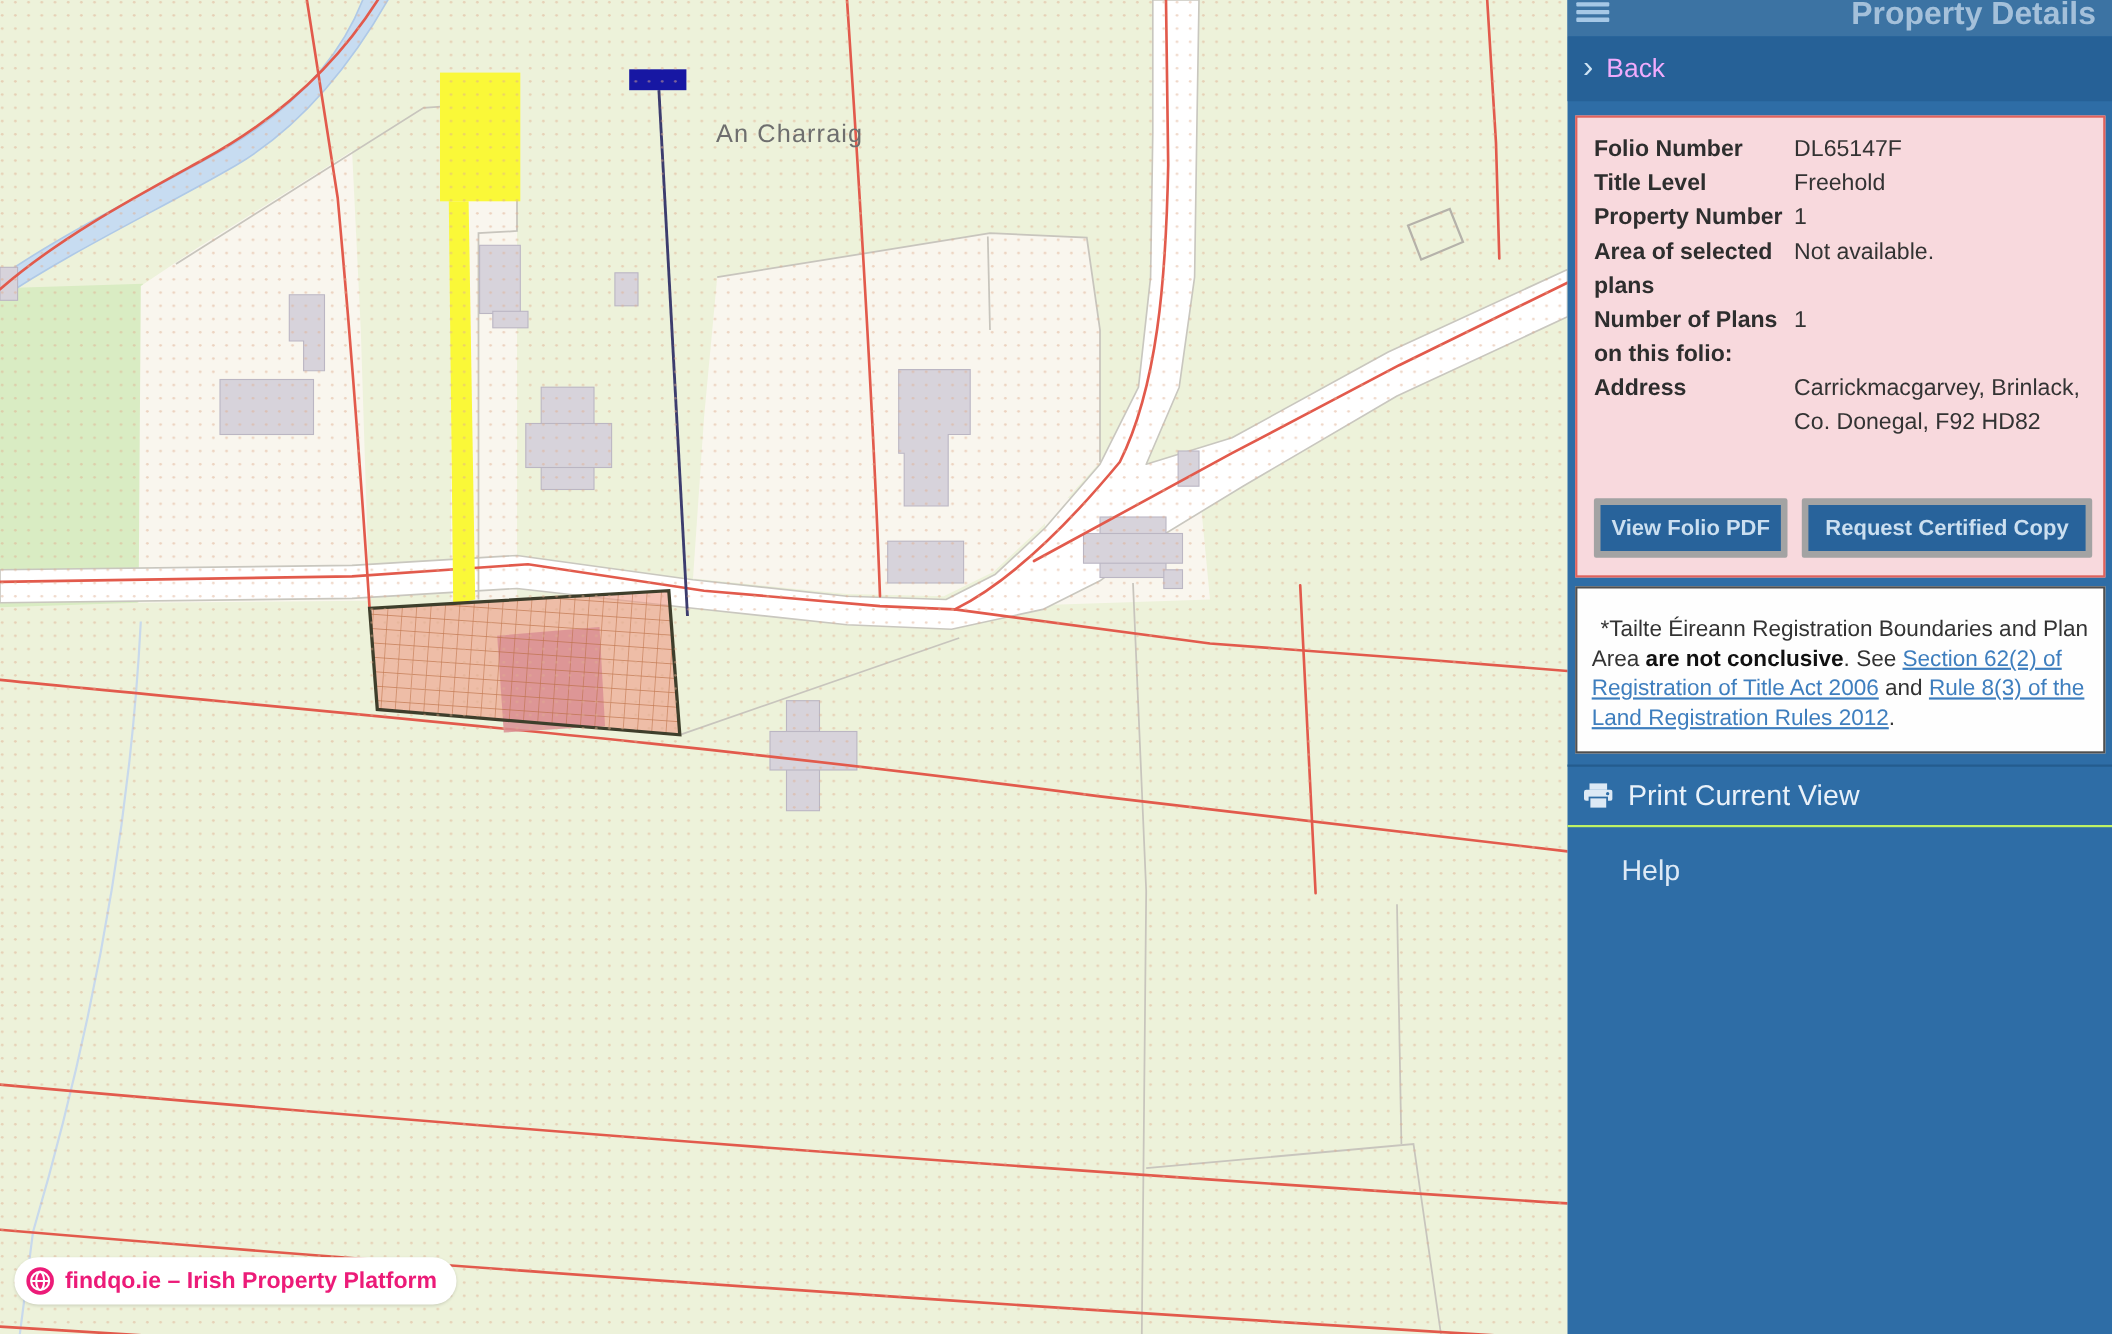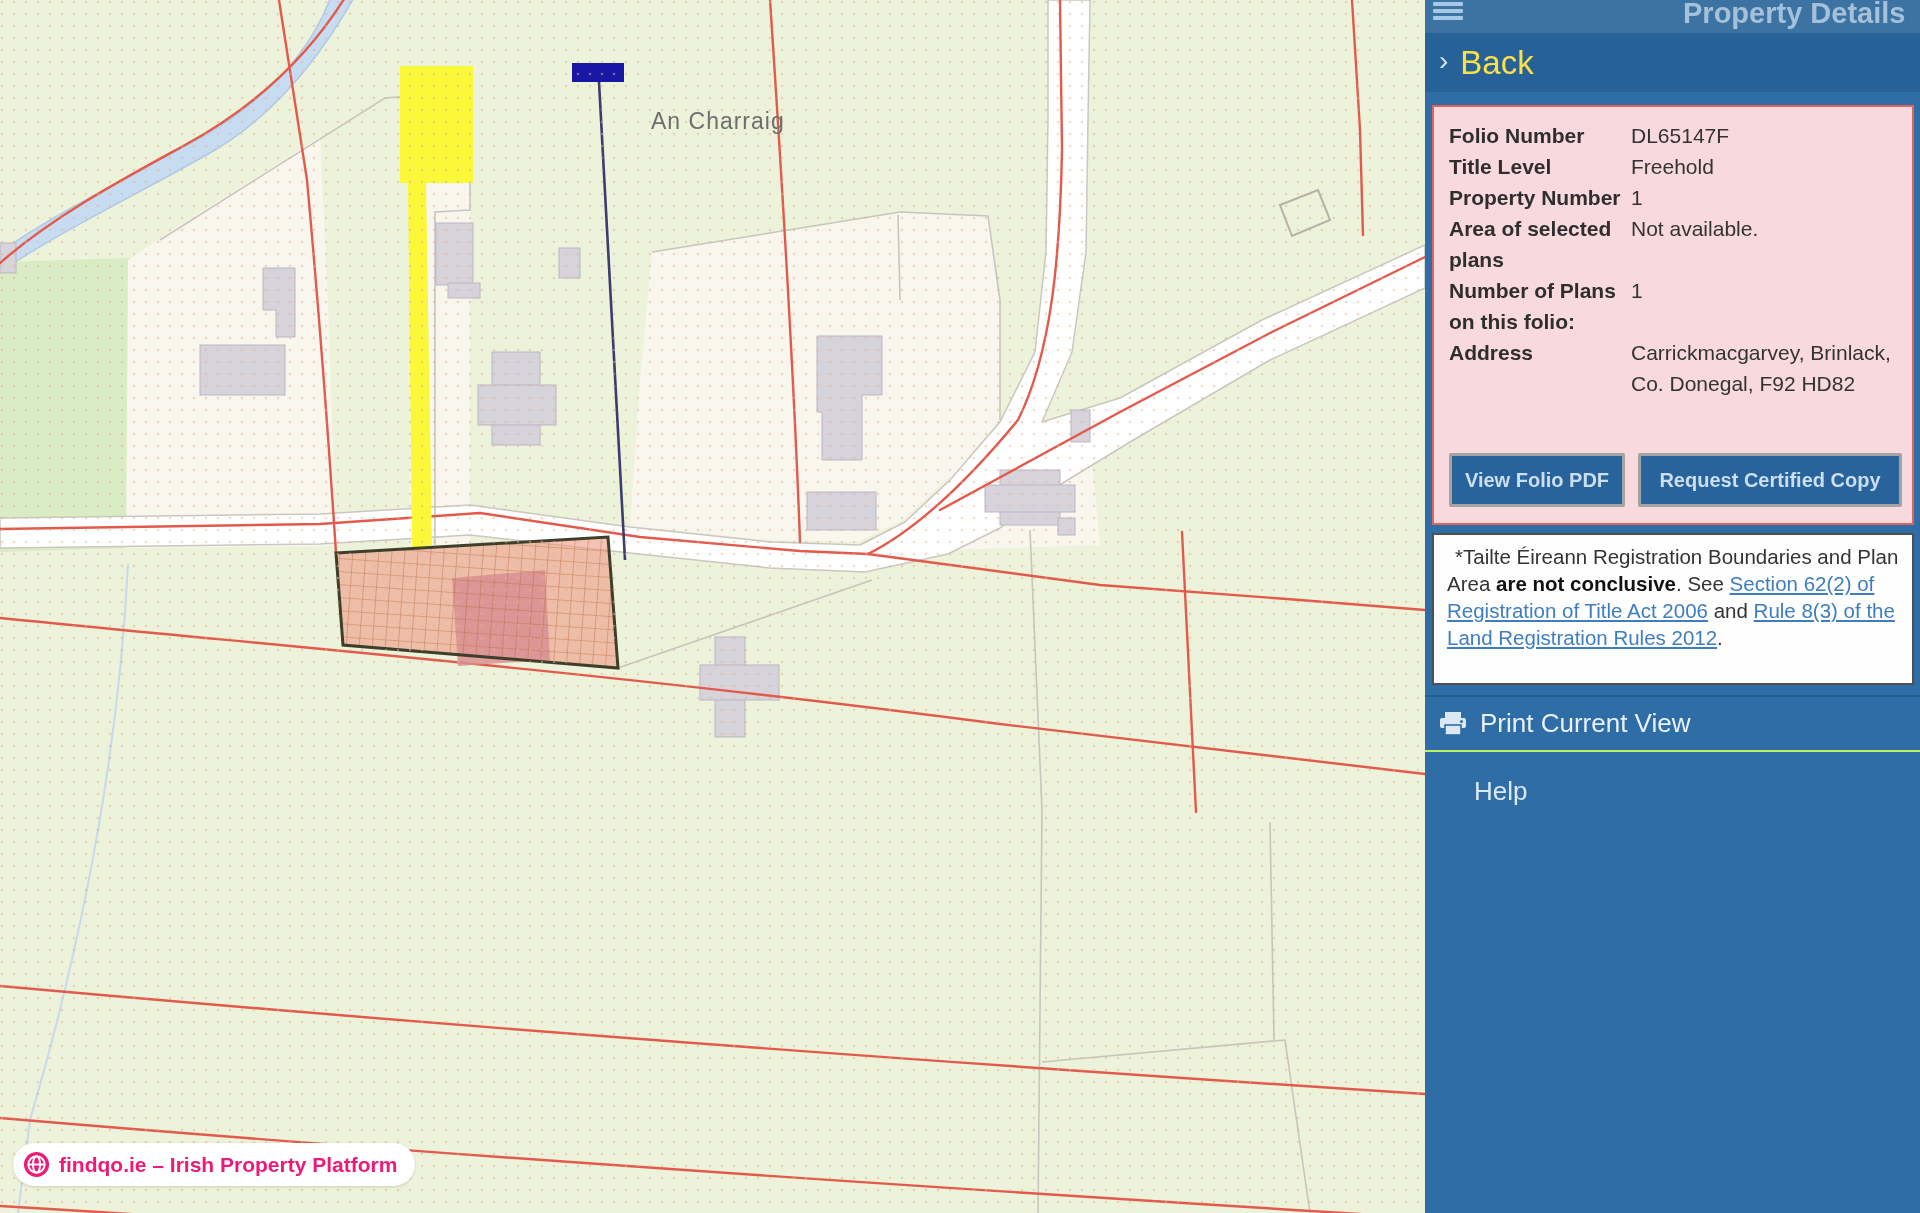--- a/index.html
+++ b/index.html
@@ -21,36 +21,36 @@
   
   #sidebar { position:absolute; left:1425px; top:0; width:495px; height:1213px; background:#2E6DA6; }
   .sb-header { position:absolute; left:0; top:0; width:534px; height:33px; background:#3C73A3; }
   .burger { position:absolute; left:8px; top:2px; width:30px; height:20px; cursor:pointer; }
   .burger div { height:4px; background:#A6C8E6; margin-bottom:3px; border-radius:1px; }
   .sb-title { position:absolute; left:258px; top:-3px; font-size:29px; font-weight:600;
     color:#A4C0DA; white-space:nowrap; }
   .back-row { position:absolute; left:0; top:33px; width:495px; height:59px; background:#266197;
     display:flex; align-items:center; cursor:pointer; }
   .back-chev { color:#CFE4F4; font-size:28px; margin:0 12px 4px 14px; }
-  .back-label { color:#fde047; font-size:33px; }
+  .back-label { color:#f0abfc; font-size:24px; }
 
   .details-panel { position:absolute; left:7px; top:105px; width:482px; height:420px;
     background:#F8D9DD; border:2px solid #DF625C; padding:13px 16px 0 15px; }
   .d-row { display:flex; }
   .d-label { width:182px; font-size:21px; font-weight:700; color:#2E2E2E; line-height:31px; flex:0 0 auto; }
   .d-value { font-size:21px; color:#333333; line-height:31px; }
   .btn-row { position:absolute; left:15px; right:10px; bottom:16px; display:flex; gap:13px; }
-  .sb-btn { height:54px; background:#28639B; border:3px solid #a3a3a3; color:#CBDFF0;
+  .sb-btn { height:54px; background:#28639B; border:6px solid #a3a3a3; color:#CBDFF0;
     font-size:20px; font-weight:700; display:flex; align-items:center; justify-content:center;
     cursor:pointer; border-radius:2px; font-family:"Liberation Sans", sans-serif; }
   .btn-pdf { width:176px; flex:0 0 auto; }
   .btn-copy { flex:1; }
 
   .disclaimer { position:absolute; left:7px; top:533px; width:482px; height:152px;
-    background:#FEFEFE; border:2px solid #4F4F4F; padding:8px 12px 0 13px;
+    background:#FEFEFE; border:2px solid #4F4F4F; padding:23px 12px 0 13px;
     font-size:20.5px; line-height:27px; color:#333; text-indent:8px; }
   .disclaimer b { color:#111; }
   .disclaimer a { color:#3E7EBE; text-decoration:underline; cursor:pointer; }
 
   .print-row { position:absolute; left:0; top:695px; width:495px; height:57px;
     border-top:2px solid #245C8E; border-bottom:2px solid #bef264;
     display:flex; align-items:center; cursor:pointer; }
   .print-icon { width:26px; height:24px; margin:0 14px 0 15px; }
   .print-label { color:#E9F1F9; font-size:26px; }
   .help-row { position:absolute; left:0; top:766px; width:495px; height:50px;

